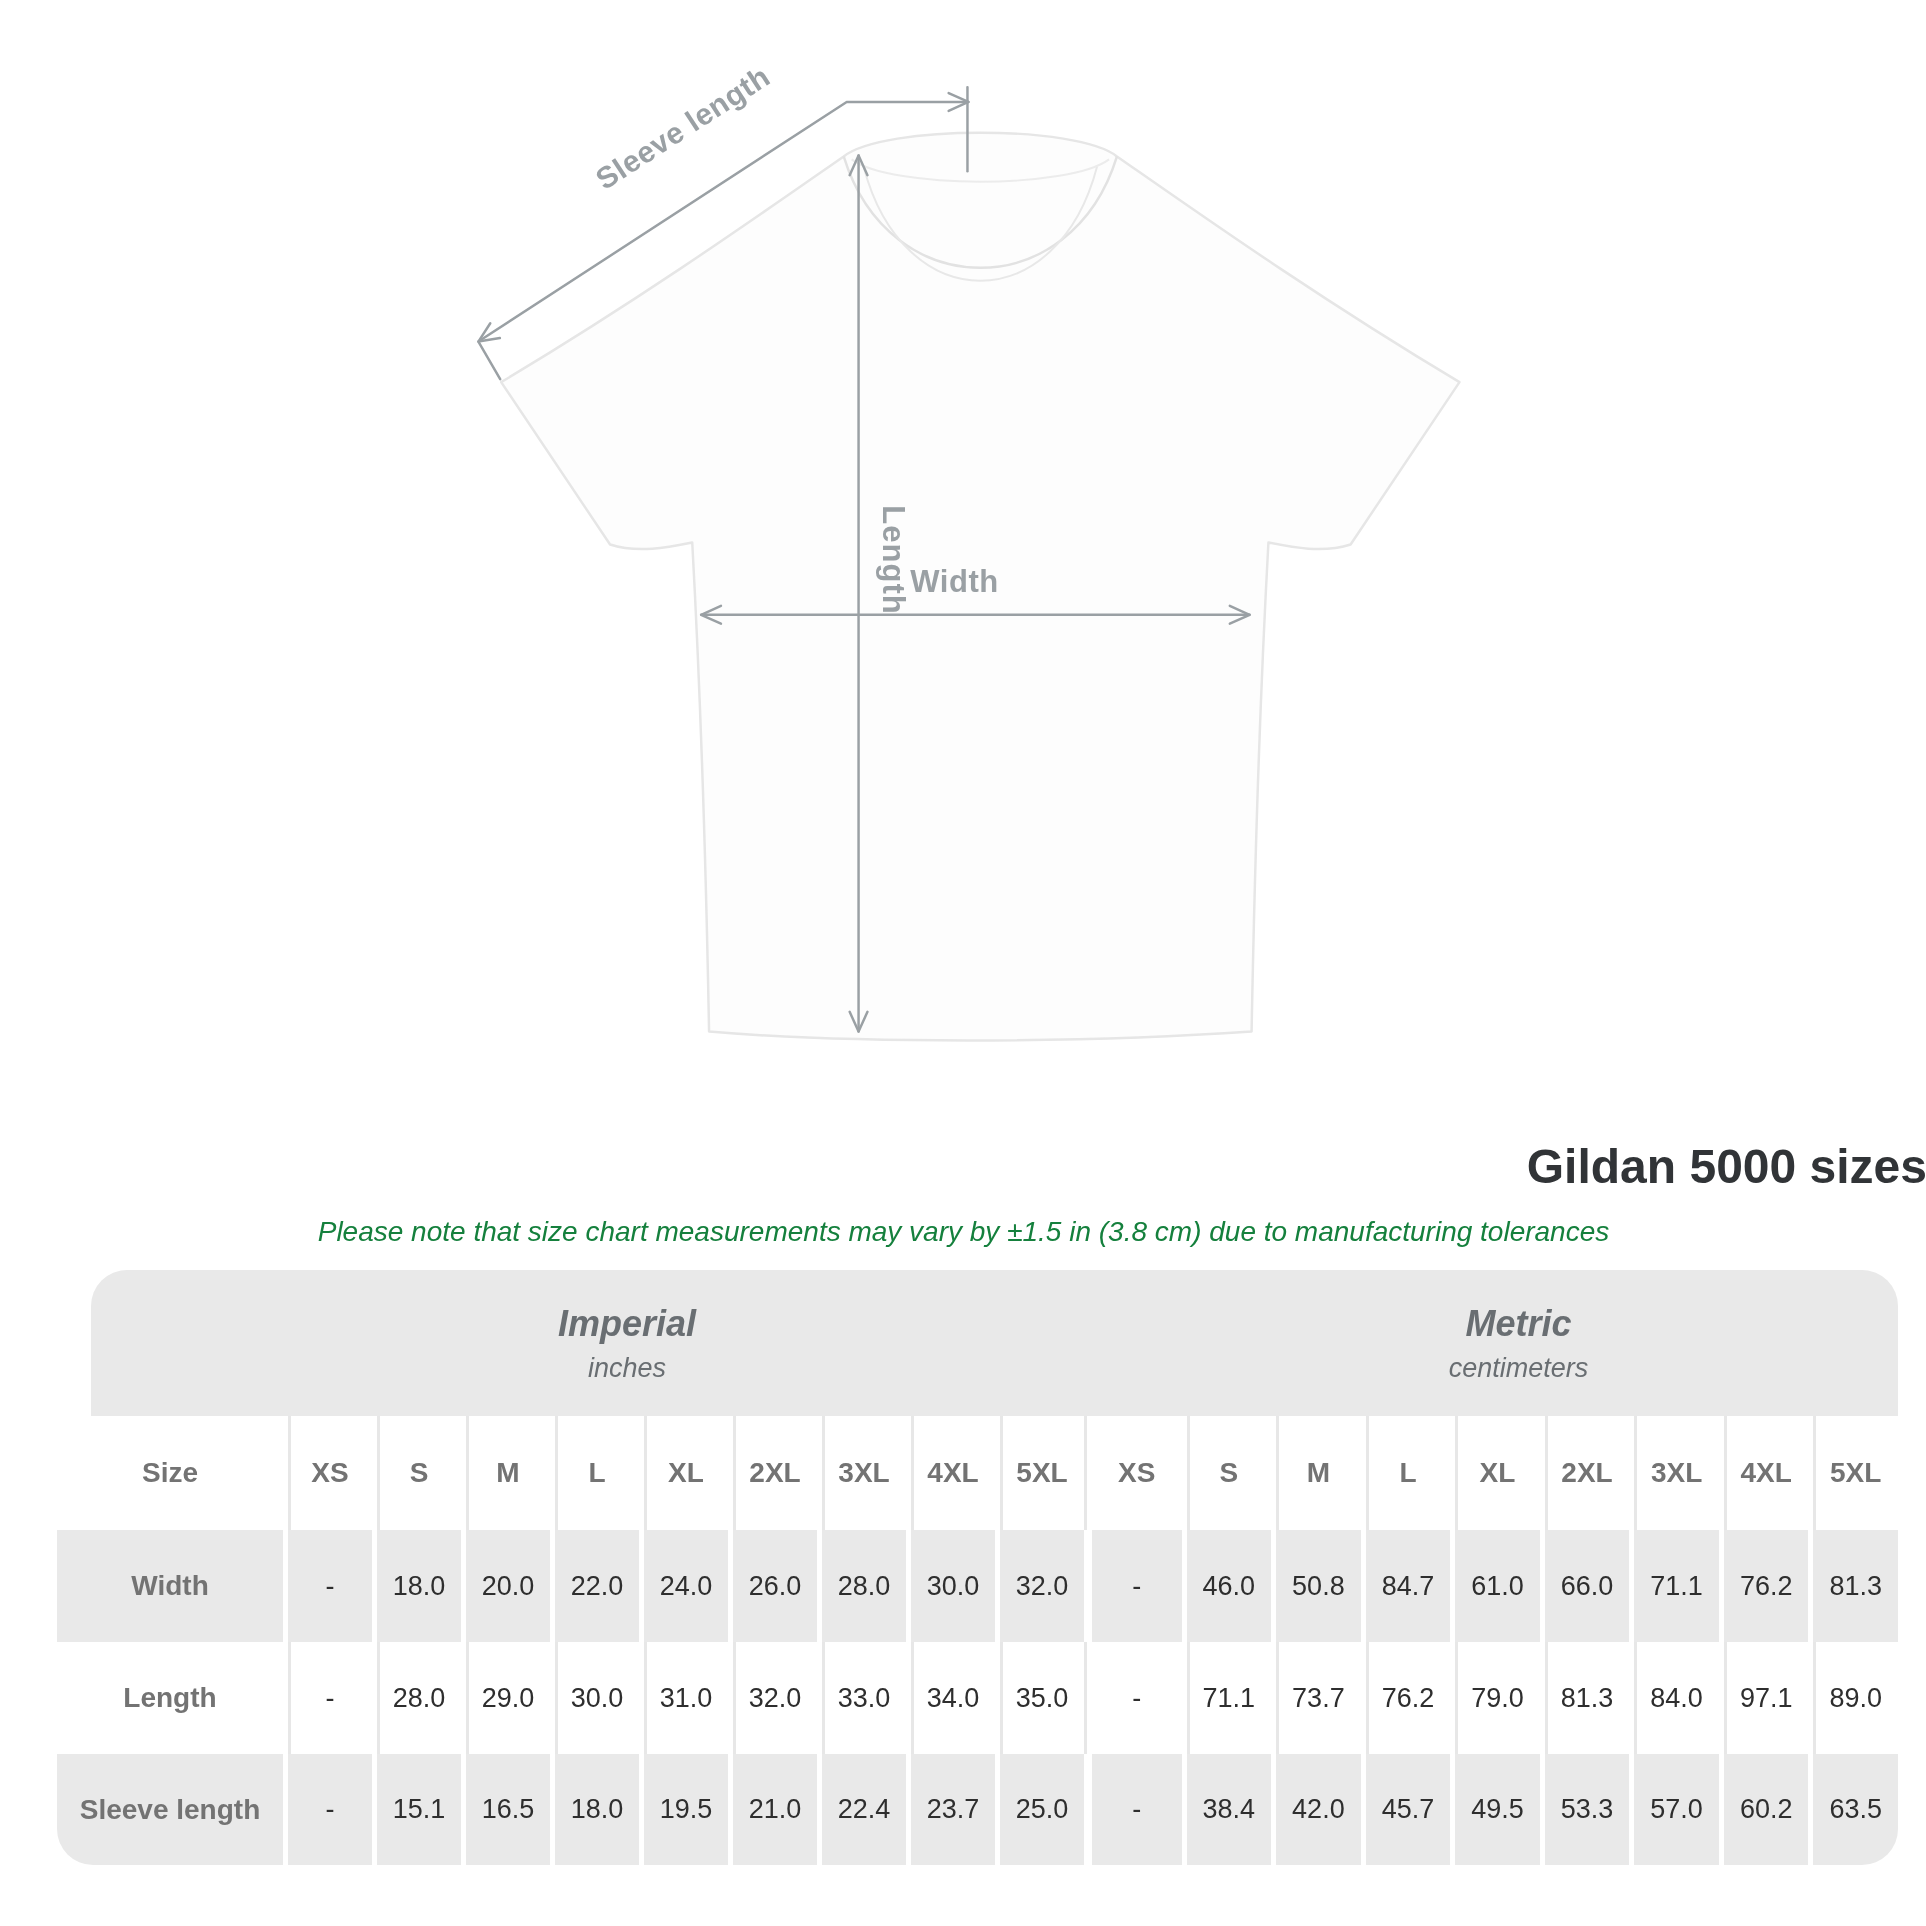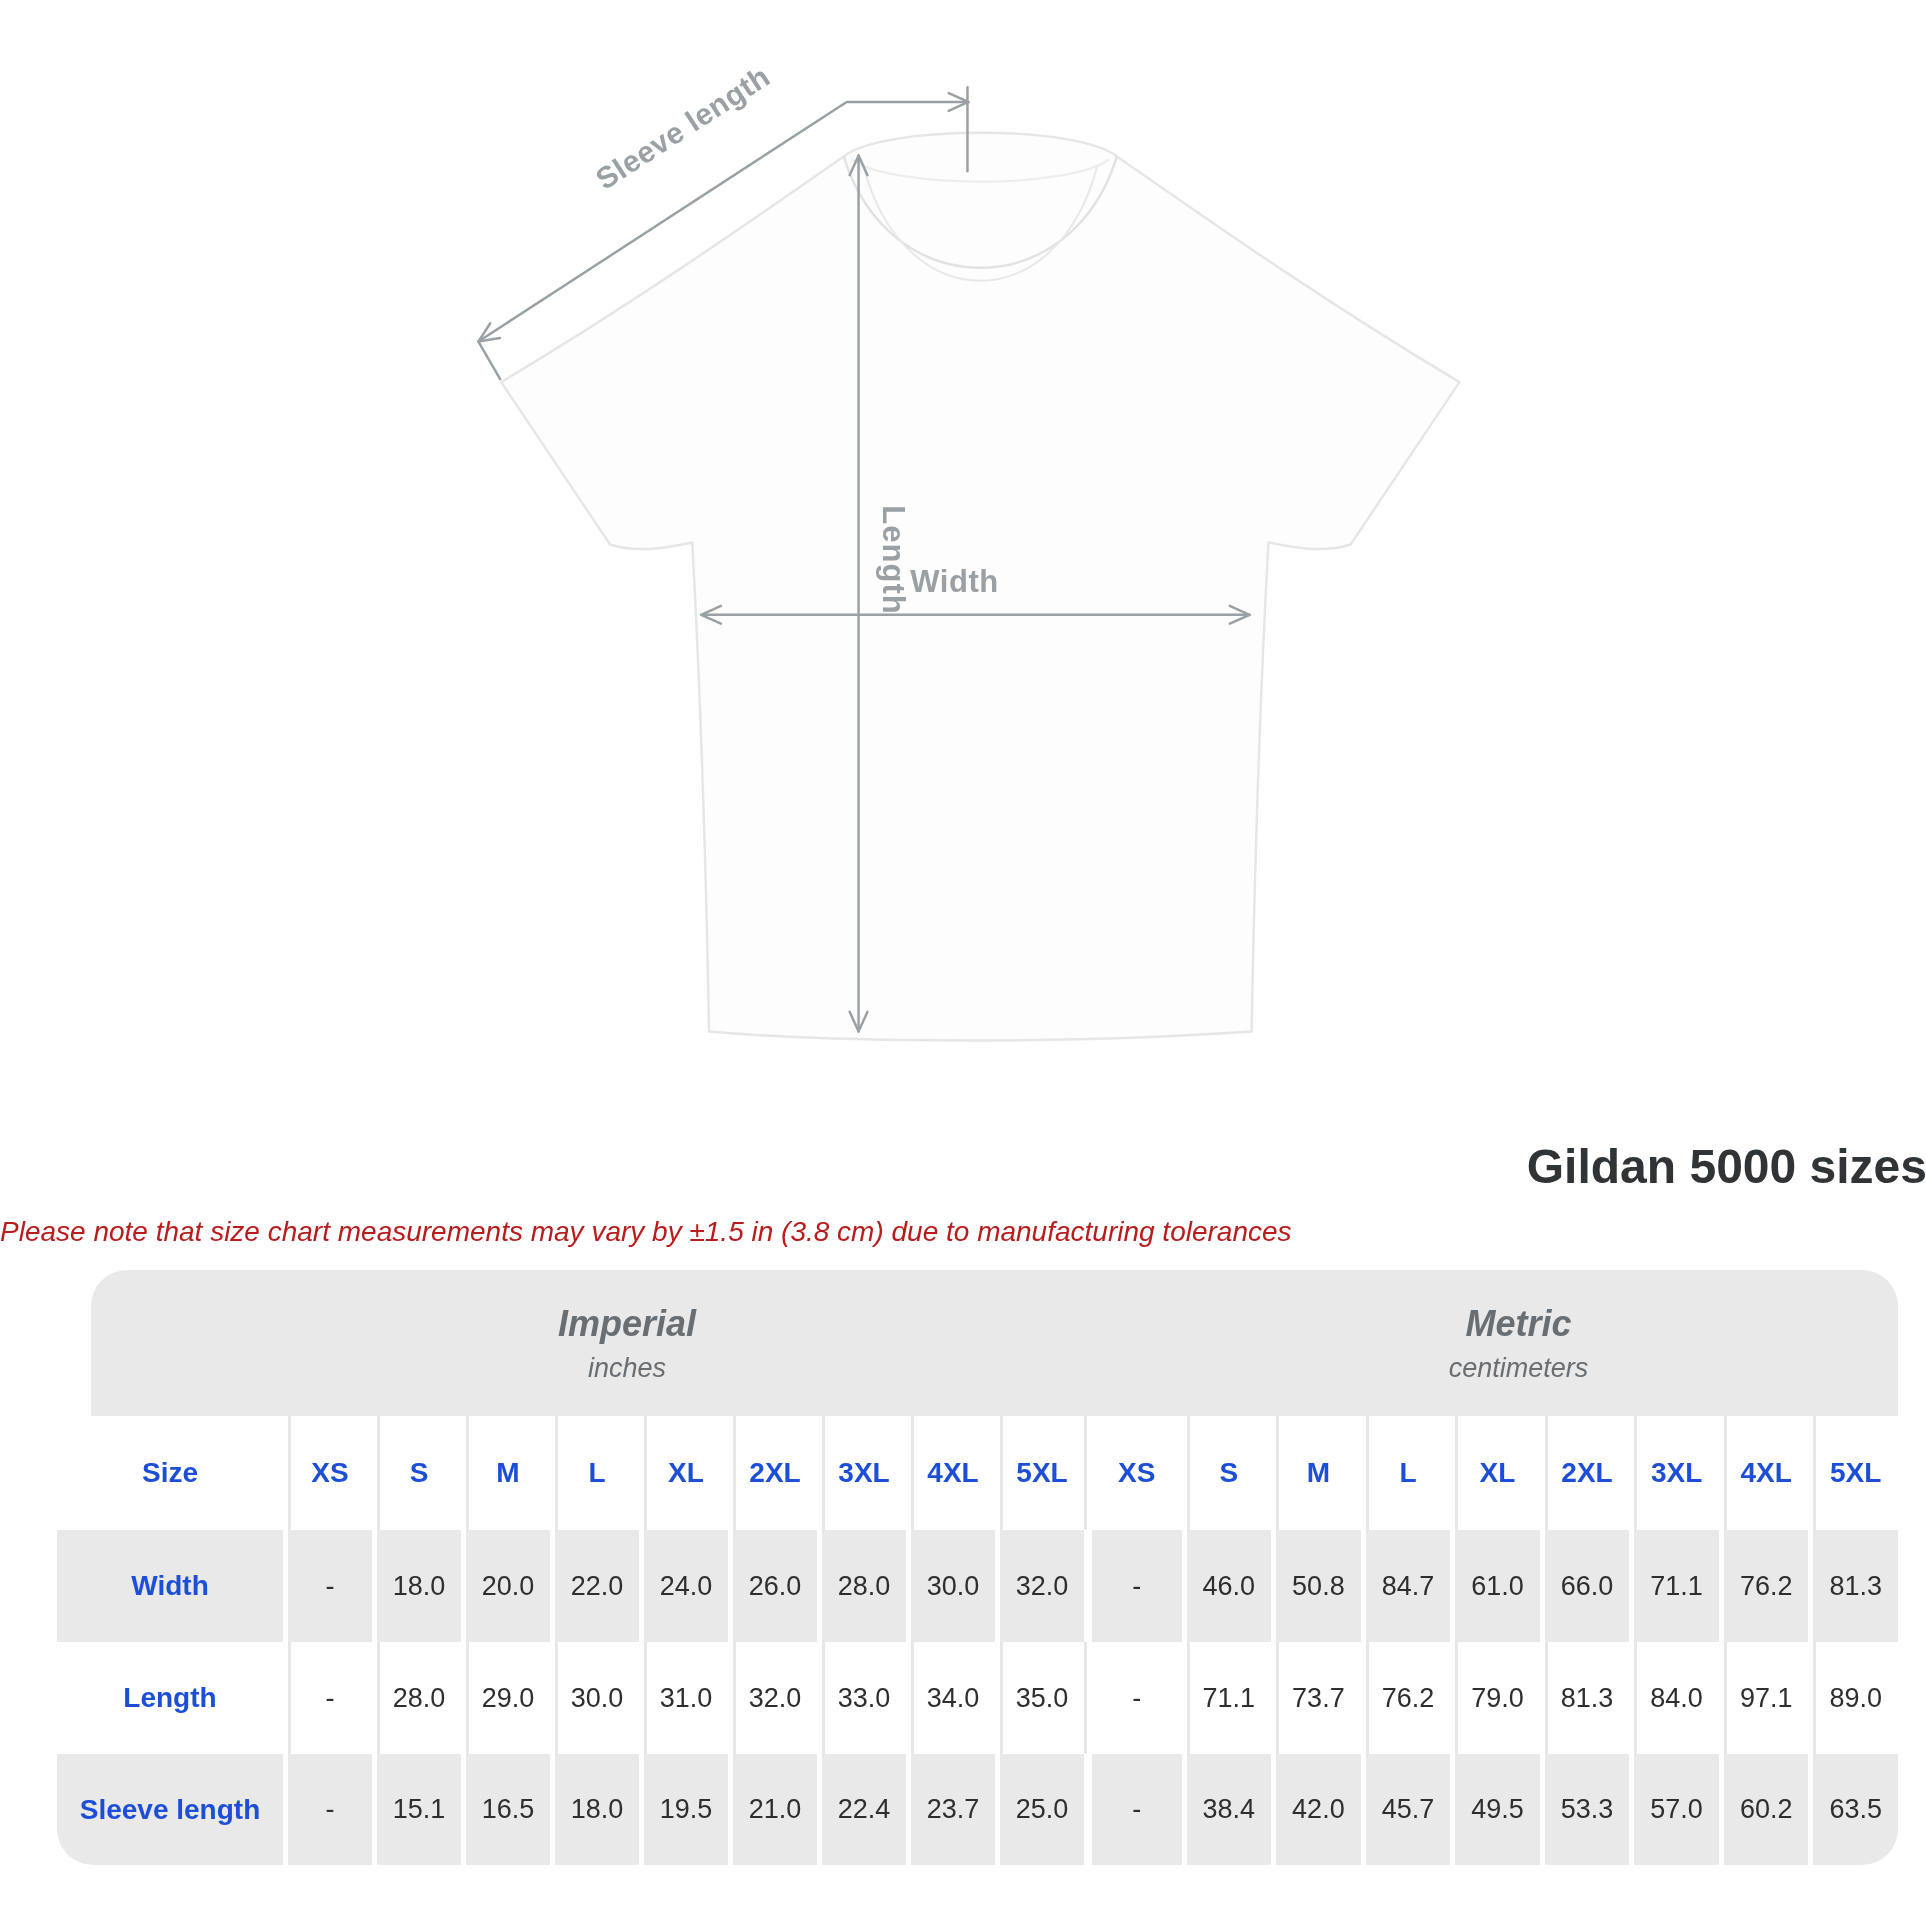--- a/index.html
+++ b/index.html
@@ -11,22 +11,22 @@
   .dim-label{position:absolute;color:#9aa0a4;font-weight:bold;text-align:center;}
   #sleeve-label{left:485px;top:111px;width:396px;font-size:30px;letter-spacing:0.5px;
     transform:rotate(-33deg);}
   #length-label{left:774px;top:540px;width:238px;height:40px;font-size:31px;letter-spacing:1px;
     transform:rotate(90deg);line-height:40px;}
   #width-label{left:806px;top:564px;width:297px;font-size:31px;letter-spacing:0.5px;}
 
   
   .page-title{position:absolute;left:0;top:1139px;width:1927px;text-align:right;
     font-size:48px;font-weight:bold;color:#313437;}
-  .page-subtitle{position:absolute;left:0;top:1216px;width:1927px;text-align:left;
-    font-size:28px;font-style:italic;color:#b91c1c;}
+  .page-subtitle{position:absolute;left:0;top:1216px;width:1927px;text-align:center;
+    font-size:28px;font-style:italic;color:#15803d;}
 
   
   .size-table{position:absolute;left:57px;top:1270px;width:1841px;}
   .band{height:146px;background:#e9e9e9;border-radius:36px 36px 0 0;display:flex;overflow:hidden;margin-left:34px;}
   .band-half{display:flex;flex-direction:column;align-items:center;justify-content:center;gap:8px;color:#696e72;}
   .band-half.imperial{width:1032px;padding-left:40px;box-sizing:border-box;}
   .band-half.metric{flex:1;padding-left:16px;box-sizing:border-box;}
   .band-title{font-size:36px;font-weight:bold;font-style:italic;}
   .band-sub{font-size:27px;font-style:italic;}
 
@@ -37,21 +37,21 @@
   .cell{display:flex;align-items:center;justify-content:center;box-sizing:border-box;
     border-left:5px solid #fff;font-size:27px;}
   .cell:first-child{border-left:none;}
   .trow.row-gray .cell{background:#e9e9e9;}
   .trow.row-white .cell{background:#fff;box-shadow:inset 3px 0 0 #e7e7e7;}
   .trow.row-white .cell:first-child{box-shadow:none;}
   .trow .cell.divider{background:#fff;box-shadow:none;border-left:none;}
   .trow .cell.divider + .cell{border-left:none;}
   .trow.row-white .cell.divider{box-shadow:inset 3px 0 0 #e7e7e7;}
   .trow.row-white .cell.divider + .cell{box-shadow:none;}
-  .col-header,.row-label{color:#1d4ed8;font-weight:bold;font-size:28px;}
+  .col-header,.row-label{color:#737373;font-weight:bold;font-size:28px;}
   .value{color:#2e2e2e;}
 </style>
 </head>
 <body>
 
 <div class="canvas">
 
   <svg class="shirt-svg" width="1927" height="1089" viewBox="0 0 1946 1100">
     <g>
       <path d="M852 158

